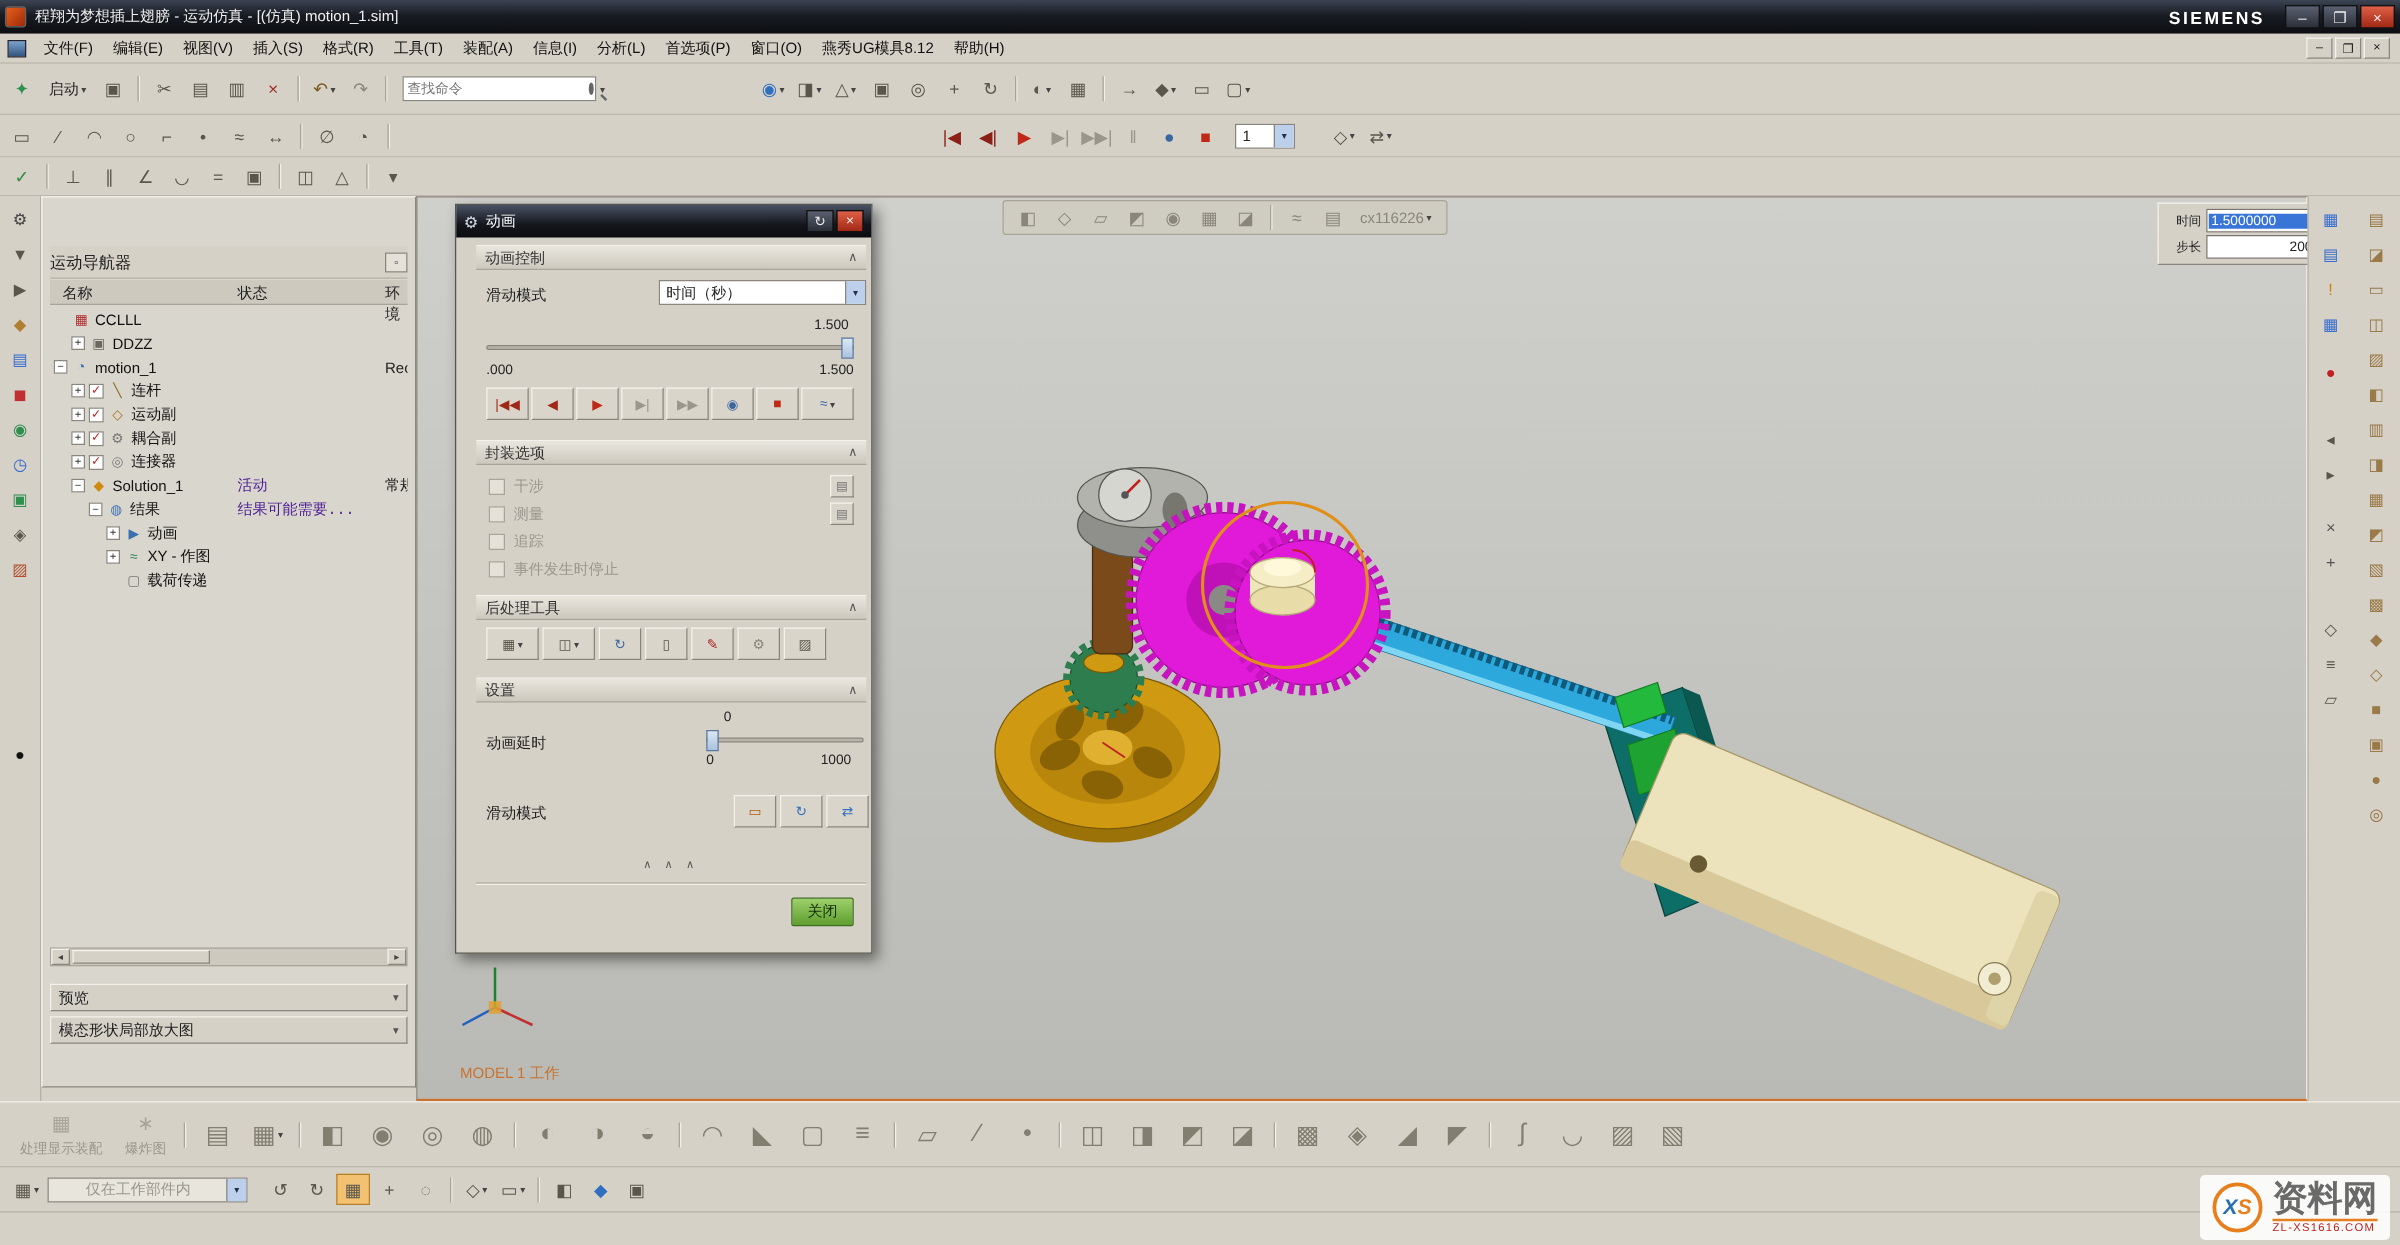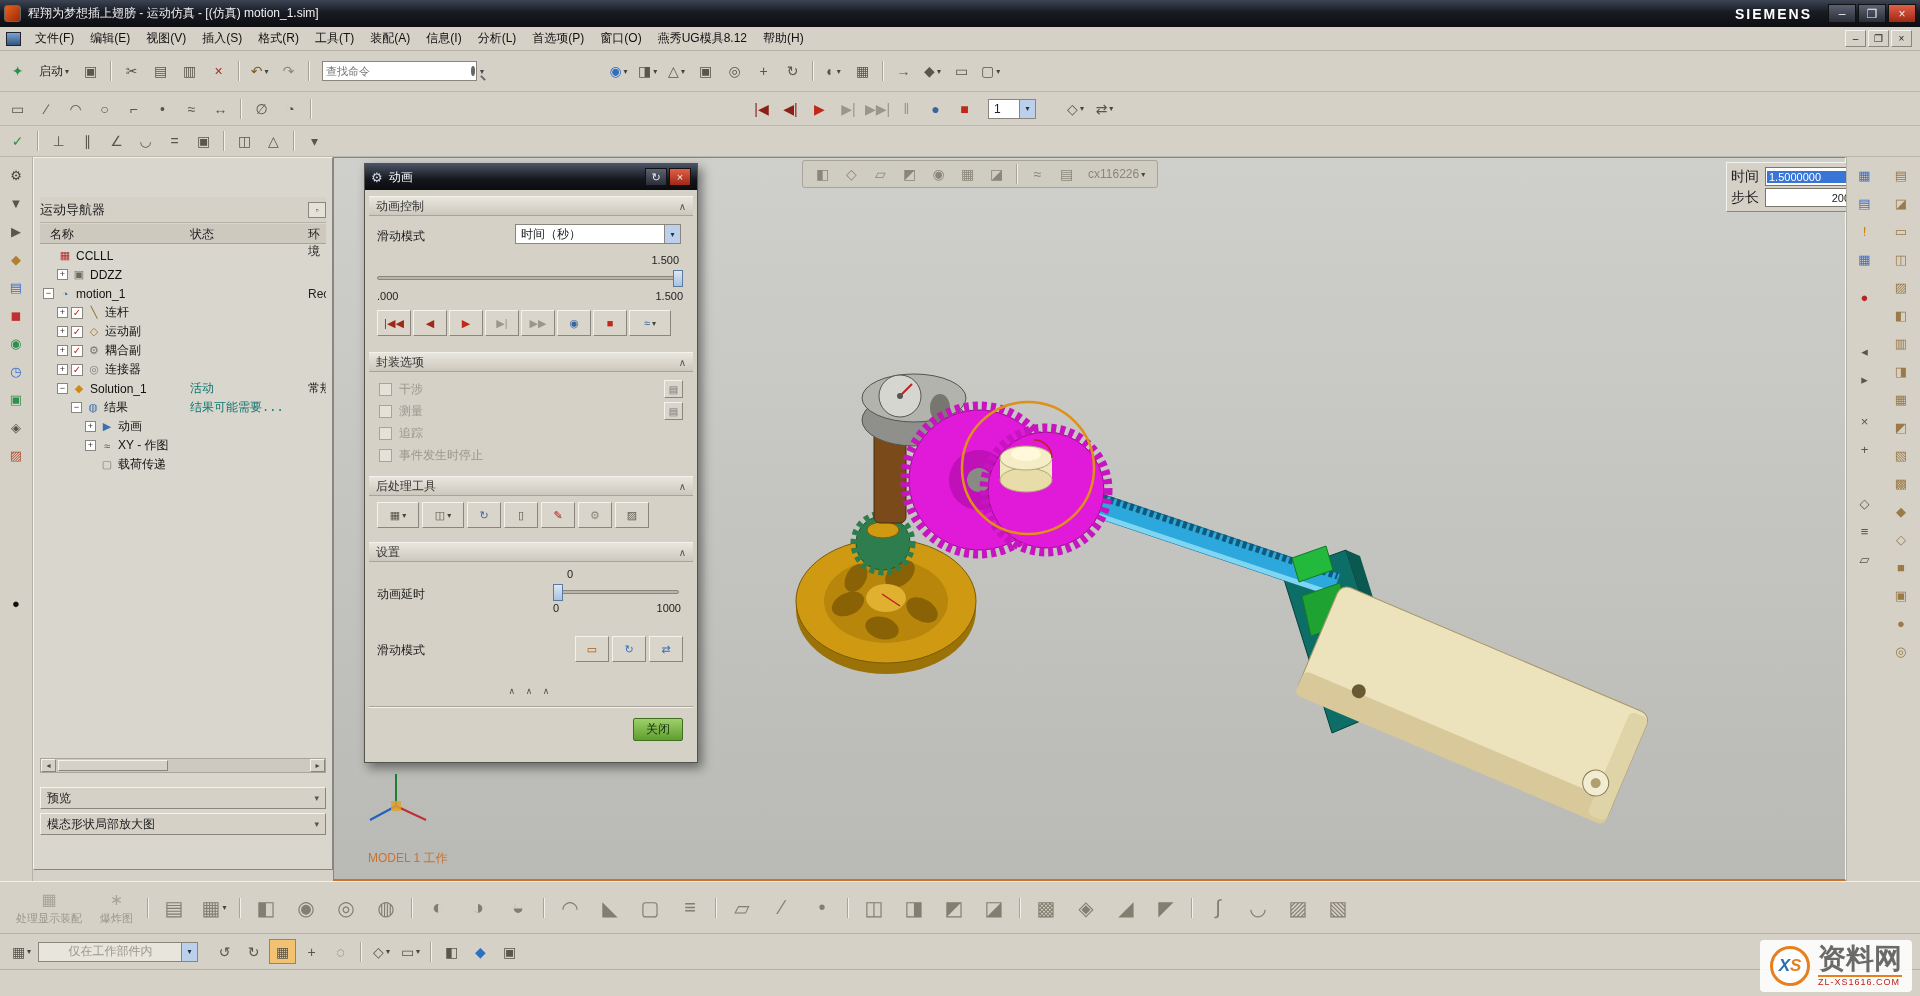--- a/index.html
+++ b/index.html
@@ -49,53 +49,53 @@
   .phead{position:absolute;left:6px;top:66px;right:6px;height:20px;background:#cdc9bf;border-bottom:1px solid #a8a49a;font-size:12px;color:#222;padding-left:24px;}
   .phead span{position:absolute;top:2px;}
   .tree{position:absolute;left:6px;top:88px;right:6px;bottom:120px;overflow:hidden;}
   .trow{display:flex;align-items:center;height:19px;position:relative;white-space:nowrap;padding-left:3px;}
   .tind{display:inline-block;height:1px;}
   .texp{width:11px;height:11px;border:1px solid #8a867e;background:#fff;font-size:9px;line-height:9px;display:inline-flex;align-items:center;justify-content:center;margin-right:3px;color:#333;flex:none;}
   .texp.none{visibility:hidden;}
   .tcb{width:12px;height:12px;border:1px solid #8a867e;background:#fff;color:#c02020;font-size:10px;line-height:10px;display:inline-flex;align-items:center;justify-content:center;margin-right:3px;flex:none;}
   .tic{width:16px;text-align:center;margin-right:3px;font-size:11px;flex:none;}
   .tname{font-size:12px;color:#111;}
-  .tstatus{position:absolute;left:150px;color:#0f766e;font-family:Liberation Mono, monospace;}
+  .tstatus{position:absolute;left:150px;color:#4c1d95;font-family:Liberation Mono, monospace;}
   .tenv{position:absolute;left:268px;color:#222;}
   .hscroll{position:absolute;left:6px;right:6px;bottom:96px;height:15px;background:#cdc9bf;border:1px solid #a8a49a;display:flex;align-items:center;}
   .harrow{width:15px;height:13px;background:#d5d1c7;border:1px solid;border-color:#f4f2ec #8a867e #8a867e #f4f2ec;font-size:8px;display:inline-flex;align-items:center;justify-content:center;color:#444;}
   .hthumb{width:110px;height:11px;background:#d5d1c7;border:1px solid;border-color:#f4f2ec #8a867e #8a867e #f4f2ec;margin-left:2px;}
   .pbar{position:absolute;left:6px;right:6px;height:22px;background:#d5d1c7;border:1px solid;border-color:#f4f2ec #8a867e #8a867e #f4f2ec;display:flex;align-items:center;padding:0 6px;font-size:12px;color:#222;}
   .pbar .chev{margin-left:auto;font-size:9px;color:#555;}
 
   
   .viewport{position:absolute;left:333px;top:157px;width:1513px;height:724px;background:linear-gradient(#cfcfcc,#b9b9b5);border:1px solid;border-color:#8a867e #f4f2ec #f4f2ec #8a867e;border-bottom:2px solid #c87430;overflow:hidden;}
   .model{position:absolute;left:0;top:0;width:1513px;height:724px;}
   .modellabel{position:absolute;left:34px;bottom:12px;color:#c87430;font-size:12px;}
 
   
   .floatbar{position:absolute;left:802px;top:160px;height:28px;display:flex;align-items:center;gap:2px;background:#cfccc2;border:1px solid #a8a49a;border-radius:3px;padding:0 6px;}
   .floatbar .ticon{color:#8a867a;}
 
   
   .timepanel{position:absolute;left:1726px;top:162px;width:134px;height:50px;background:#d5d1c7;border:1px solid;border-color:#f4f2ec #8a867e #8a867e #f4f2ec;padding:3px 4px;}
   .trow2{display:flex;align-items:center;height:21px;gap:4px;}
-  .tlabel{width:30px;text-align:left;font-size:14px;color:#222;}
+  .tlabel{width:30px;text-align:right;font-size:10px;color:#222;}
   .tfield{flex:1;height:19px;background:#fff;border:1px solid #7a766e;display:flex;align-items:center;padding:0 1px;font-size:11px;overflow:hidden;}
   .tfield .sel{background:#3875d7;color:#fff;width:100%;padding:0 2px;}
   .tfield.num{justify-content:flex-end;padding-right:4px;}
 
   
   .dialog{position:absolute;left:364px;top:163px;width:334px;height:600px;background:#d5d1c7;border:1px solid #55534d;box-shadow:4px 5px 10px rgba(0,0,0,.45);}
   .dtitle{height:26px;background:linear-gradient(#4a5264,#14161c 60%,#0a0c10);display:flex;align-items:center;color:#fff;padding:0 6px;font-size:12px;}
   .dgear{margin-right:6px;font-size:13px;color:#cfd6e4;}
   .dbtns{margin-left:auto;display:flex;gap:2px;}
   .dbtn{width:22px;height:18px;display:inline-flex;align-items:center;justify-content:center;background:linear-gradient(#5a6170,#2a2e38);border:1px solid #111;color:#eee;font-size:11px;}
   .dbtn.close{background:linear-gradient(#e06048,#a02814);}
-  .dbody{position:relative;height:574px;}
+  .dbody{position:relative;height:574px;margin-left:12px;}
   .dsec{position:absolute;left:4px;right:4px;height:20px;display:flex;align-items:center;justify-content:space-between;padding:0 7px;background:linear-gradient(#e9e6dd,#ccc8be);border-top:1px solid #f4f2ec;border-bottom:1px solid #a8a49a;font-size:12px;color:#333;}
   .dsec .chev{font-size:10px;color:#555;}
   .dlabel{position:absolute;font-size:12px;color:#222;}
   .dval{position:absolute;font-size:11px;color:#222;}
   .strack{position:absolute;height:4px;background:#b8b4aa;border:1px solid #8a867e;border-radius:2px;}
   .sthumb{position:absolute;width:10px;height:17px;background:linear-gradient(#dce8f5,#a8c2e0);border:1px solid #5a7aa0;}
   .dplayback{position:absolute;display:flex;gap:2px;}
   .dplayback .ticon,.dtools .ticon,.dmodes .ticon{width:34px;height:26px;background:#d9d5cb;border:1px solid;border-color:#f4f2ec #8a867e #8a867e #f4f2ec;font-size:11px;}
   .dplayback .ticon.dd,.dtools .ticon.dd{width:42px;}
   .dtools{position:absolute;display:flex;gap:3px;}

